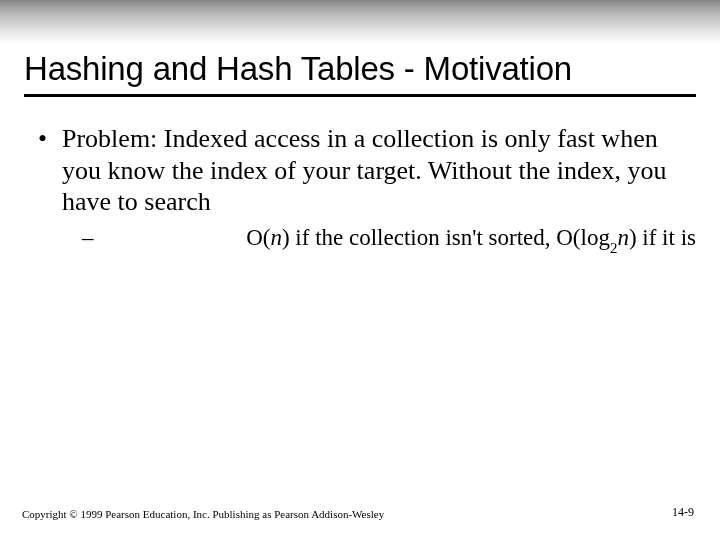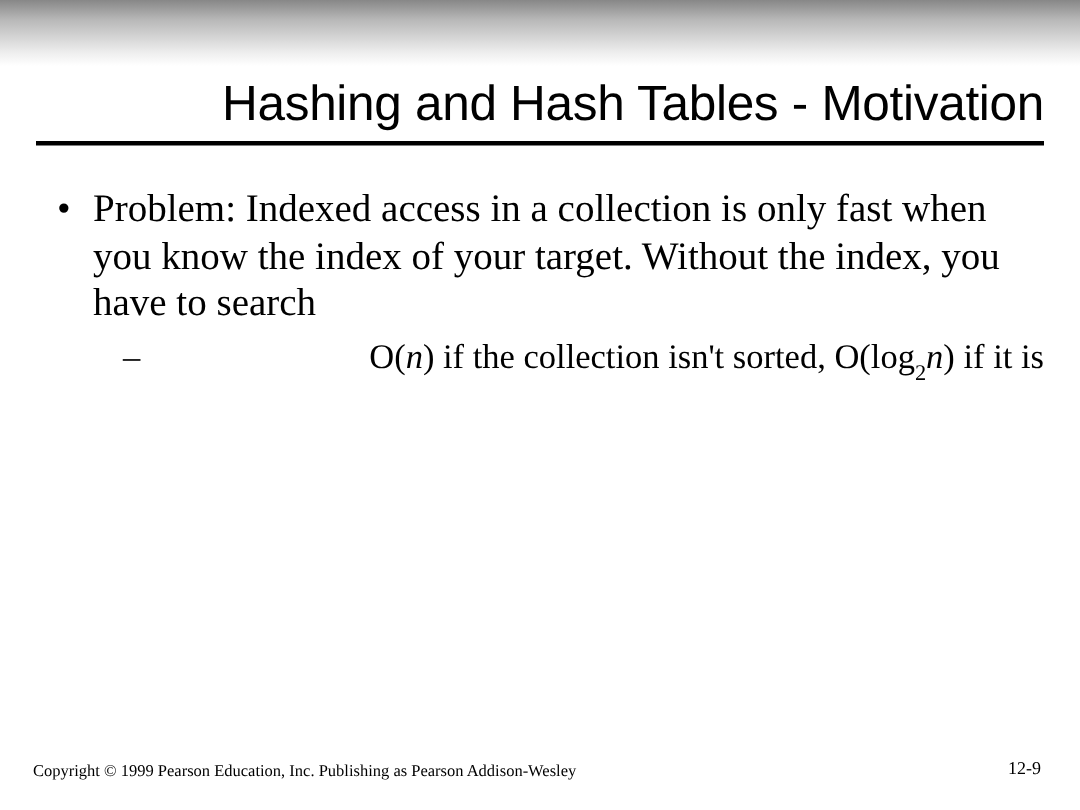--- a/index.html
+++ b/index.html
@@ -20,21 +20,20 @@
     padding: 50px 24px 0 24px;
     height: 100%;
   }
   .title {
     font-family: Arial, Helvetica, sans-serif;
     font-size: 33px;
     font-weight: 400;
     color: #000;
     margin-bottom: 6px;
     letter-spacing: -0.2px;
-    text-align: right;
   }
   .rule {
     height: 3px;
     background: #000;
     width: 672px;
     margin-bottom: 26px;
   }
   .body {
     padding-left: 2px;
   }
@@ -113,15 +112,15 @@
             <span>O(</span><span class="italic">n</span><span>) if the collection isn't sorted, O(log</span><span class="sub">2</span><span class="italic">n</span><span>) if it is</span>
           </li>
         </ul>
       </li>
 
 
     </ul>
   </div>
 
   <div class="footer">Copyright © 1999 Pearson Education, Inc. Publishing as Pearson Addison-Wesley</div>
-  <div class="pagenum">12-9</div>
+  <div class="pagenum">14-9</div>
 
 </div>
 
 </body></html>

